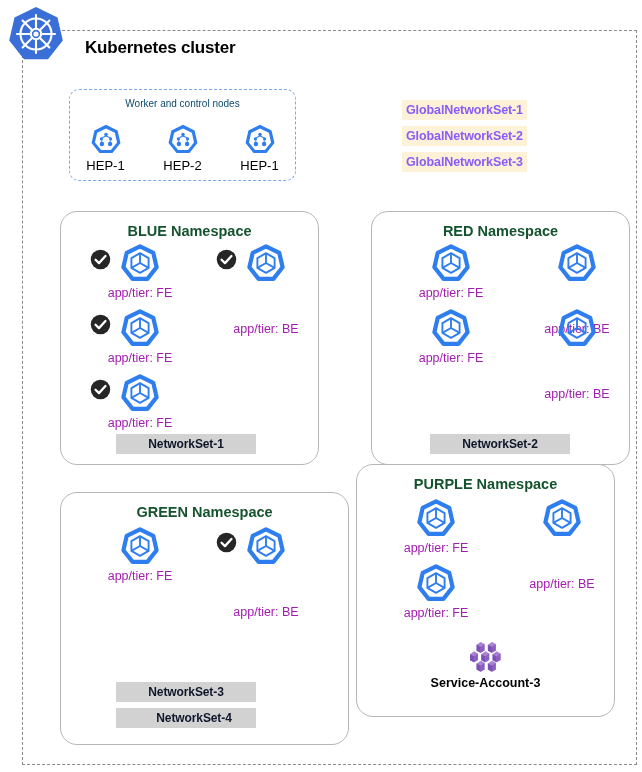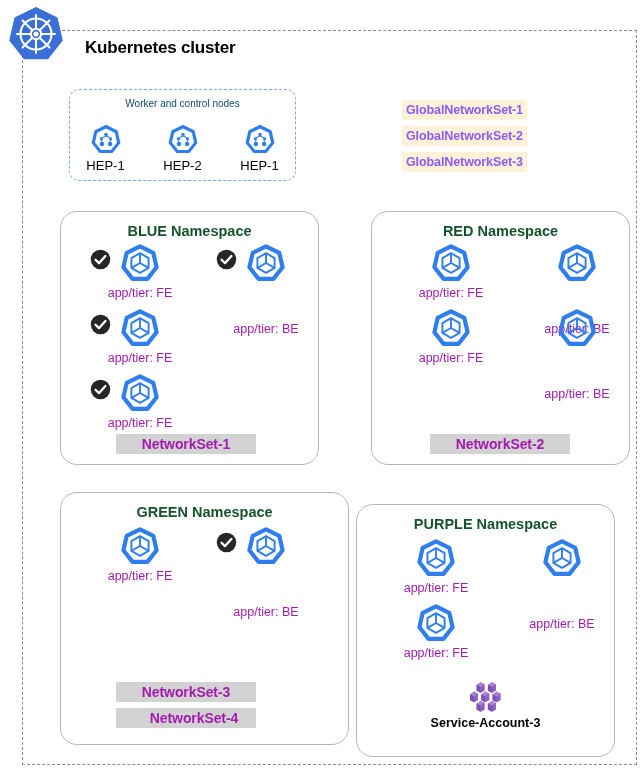--- a/index.html
+++ b/index.html
@@ -123,21 +123,21 @@
   .ns-box {
     position: absolute;
     border: 1.3px solid #b7b7b7;
     border-radius: 17px;
     background: #ffffff;
   }
 
   .ns-blue   { left: 60px;  top: 211px; width: 259px; height: 254px; }
   .ns-red    { left: 356px; top: 211px; width: 259px; height: 254px; margin-left: 15px; }
   .ns-green  { left: 60px;  top: 492px; width: 289px; height: 253px; }
-  .ns-purple { left: 356px; top: 504px; width: 259px; height: 253px; }
+  .ns-purple { left: 356px; top: 464px; width: 259px; height: 253px; }
 
   .ns-title {
     position: absolute;
     top: 11px;
     left: 0;
     right: 0;
     text-align: center;
     font-size: 14.5px;
     font-weight: bold;
     color: #14532d;
@@ -188,23 +188,23 @@
 
   
   .ns-badge {
     position: absolute;
     width: 140px;
     height: 20px;
     background: #d2d2d2;
     display: flex;
     align-items: center;
     justify-content: center;
-    font-size: 14px;
+    font-size: 12px;
     font-weight: bold;
-    color: #a21caf;
+    color: #0f172a;
     letter-spacing: -0.1px;
   }
 
   .nsb-blue  { left: 55px;  top: 222px; }
   .nsb-red   { left: 58px;  top: 222px; }
   .nsb-grn-1 { left: 55px;  top: 189px; }
   .nsb-grn-2 { left: 55px;  top: 215px; padding-left: 16px; }
 
   
   .svc-account {

